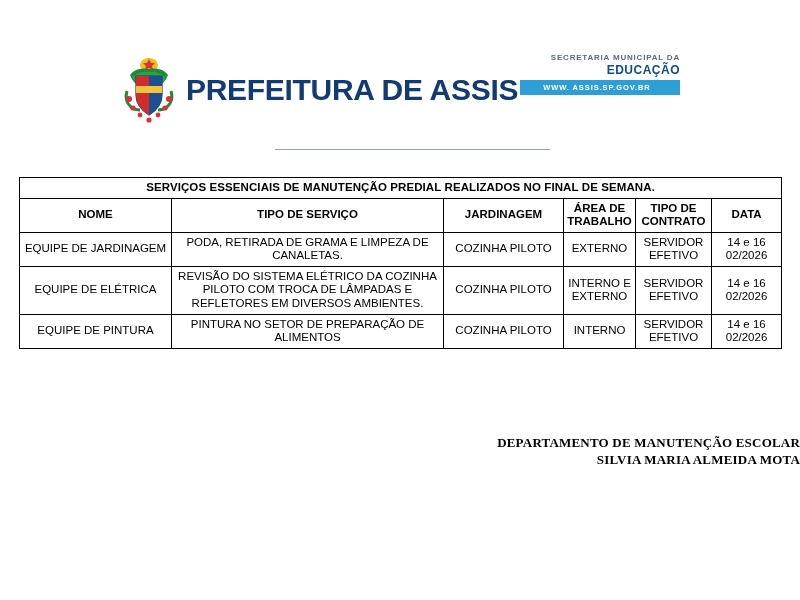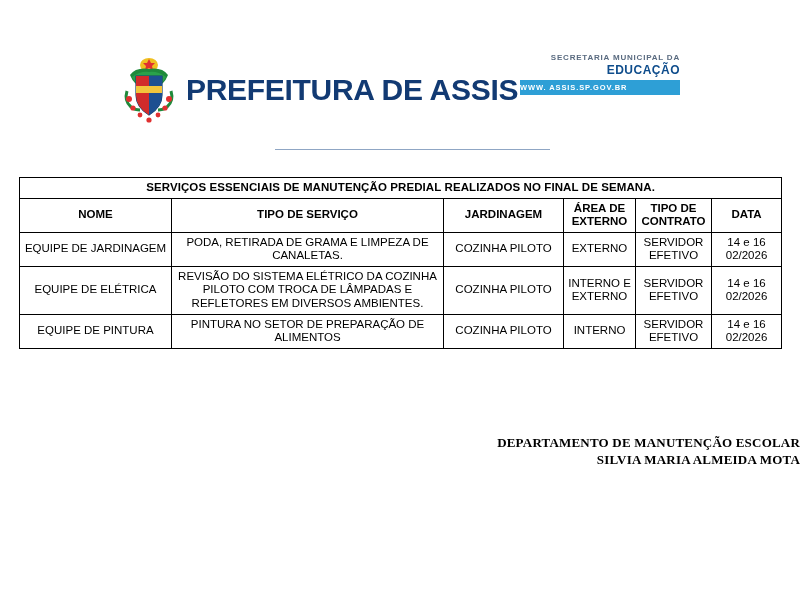--- a/index.html
+++ b/index.html
@@ -83,21 +83,21 @@
     margin-top: 1px;
   }
   .sec-url {
     margin-top: 3px;
     background: #2e9fd6;
     color: #ffffff;
     font-size: 7.5px;
     font-weight: bold;
     letter-spacing: 0.9px;
     padding: 3px 6px 3px 0;
-    text-align: left;
+    text-align: center;
   }
 
   .header-rule {
     position: absolute;
     left: 155px;
     right: 130px;
     top: 104px;
     height: 1px;
     background: #8fa6c4;
   }
@@ -207,21 +207,21 @@
           <col class="c-data">
       </colgroup>
       <thead>
         <tr>
           <th class="title-cell" colspan="6">SERVIÇOS ESSENCIAIS DE MANUTENÇÃO PREDIAL REALIZADOS NO FINAL DE SEMANA.</th>
         </tr>
         <tr>
           <th>NOME</th>
           <th>TIPO DE SERVIÇO</th>
           <th>JARDINAGEM</th>
-          <th>ÁREA DE EXTERNO</th>
+          <th>ÁREA DE TRABALHO</th>
           <th>TIPO DE CONTRATO</th>
           <th>DATA</th>
         </tr>
       </thead>
       <tbody>
         <tr>
           <td class="nome">EQUIPE DE JARDINAGEM</td>
           <td class="servico">PODA, RETIRADA DE GRAMA E LIMPEZA DE CANALETAS.</td>
           <td>COZINHA PILOTO</td>
           <td>EXTERNO</td>

